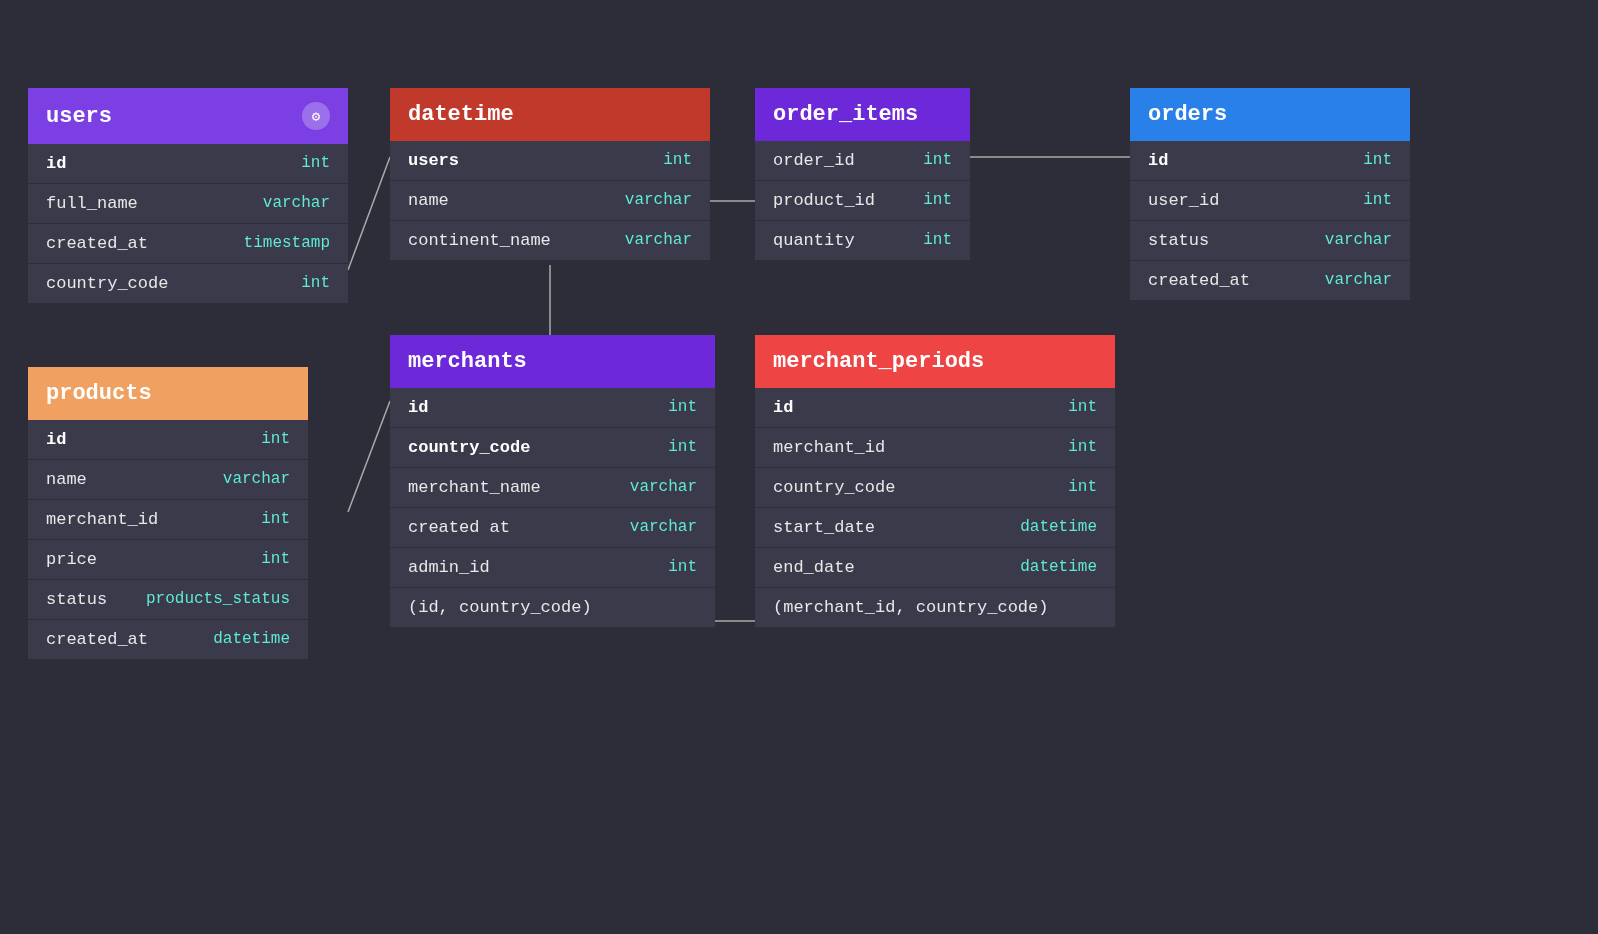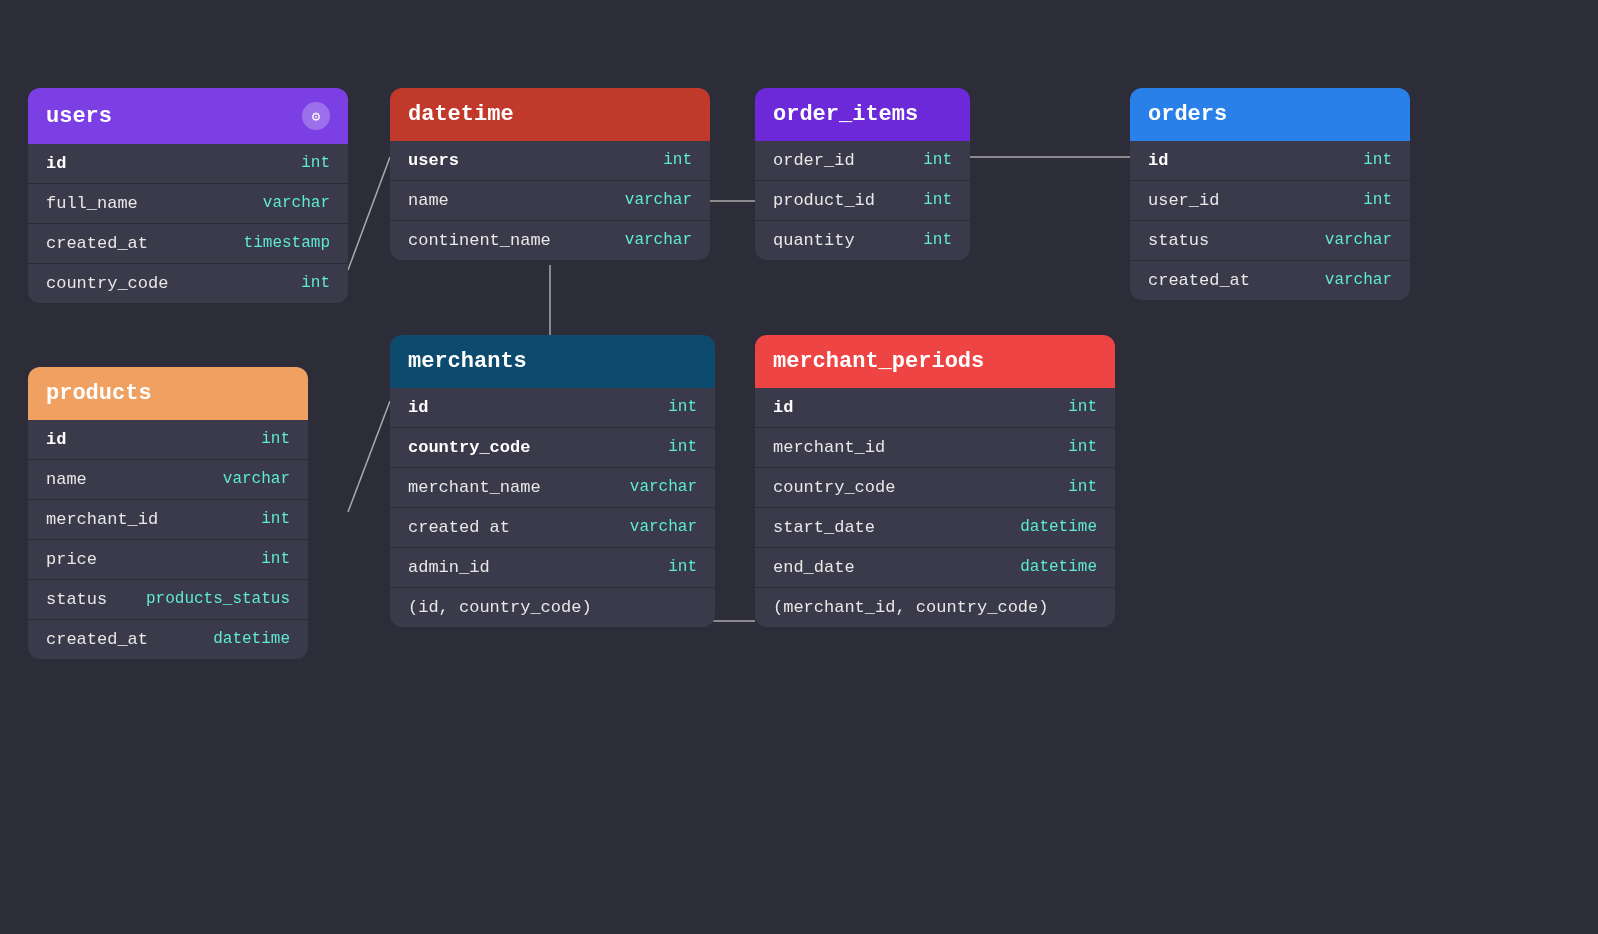--- a/index.html
+++ b/index.html
@@ -11,21 +11,21 @@
       position: relative;
       overflow: hidden;
     }
     .canvas {
       position: relative;
       width: 1598px;
       height: 934px;
     }
     .table-card {
       position: absolute;
-      border-radius: 12px;
+      border-radius: 0;
       overflow: hidden;
       min-width: 170px;
     }
     .table-header {
       padding: 14px 18px;
       font-size: 22px;
       font-weight: bold;
       color: #fff;
       display: flex;
       align-items: center;
@@ -179,21 +179,21 @@
         <span class="col-type">varchar</span>
       </div>
       <div class="table-row">
         <span class="col-name">created_at</span>
         <span class="col-type">varchar</span>
       </div>
     </div>
   </div>
 
   <div class="table-card" style="left:390px; top:335px; width:325px;">
-    <div class="table-header" style="background:#0c4a6e;">
+    <div class="table-header" style="background:#6d28d9;">
       <span>merchants</span>
     </div>
     <div class="table-body">
       <div class="table-row">
         <span class="col-name bold">id</span>
         <span class="col-type">int</span>
       </div>
       <div class="table-row">
         <span class="col-name bold">country_code</span>
         <span class="col-type">int</span>

